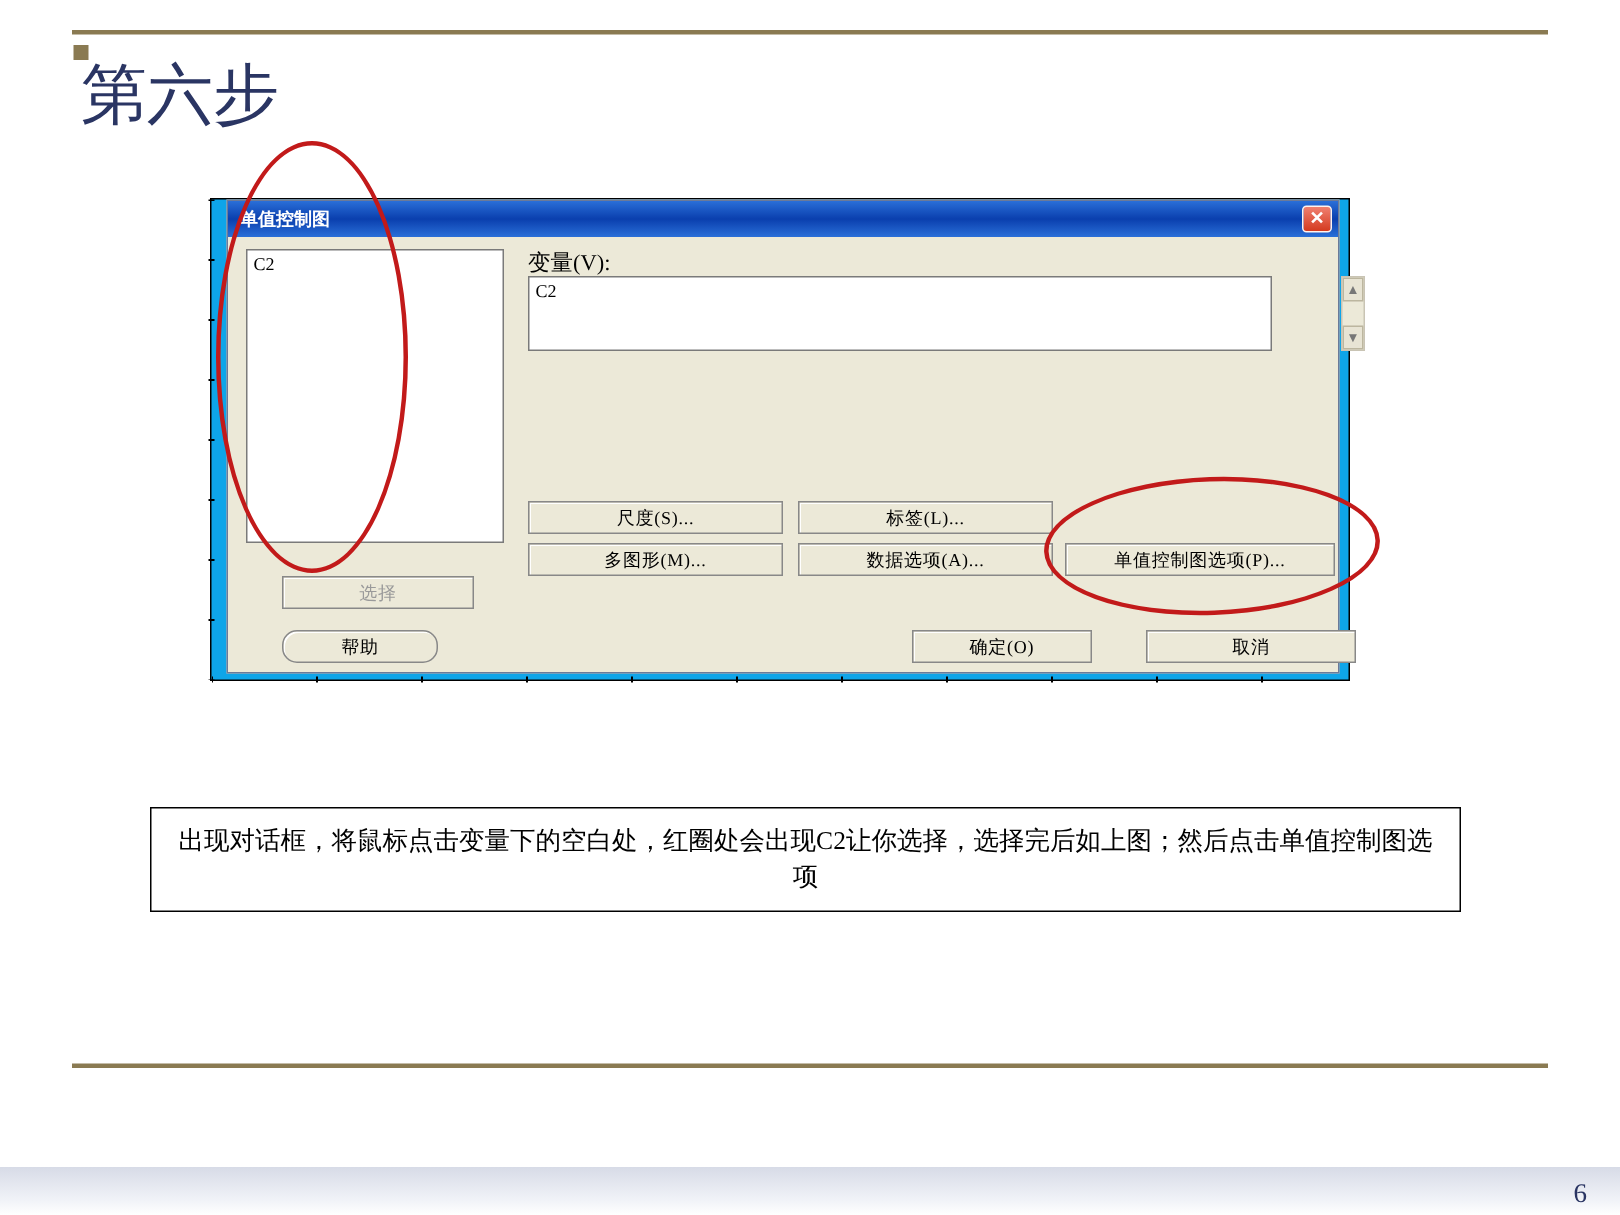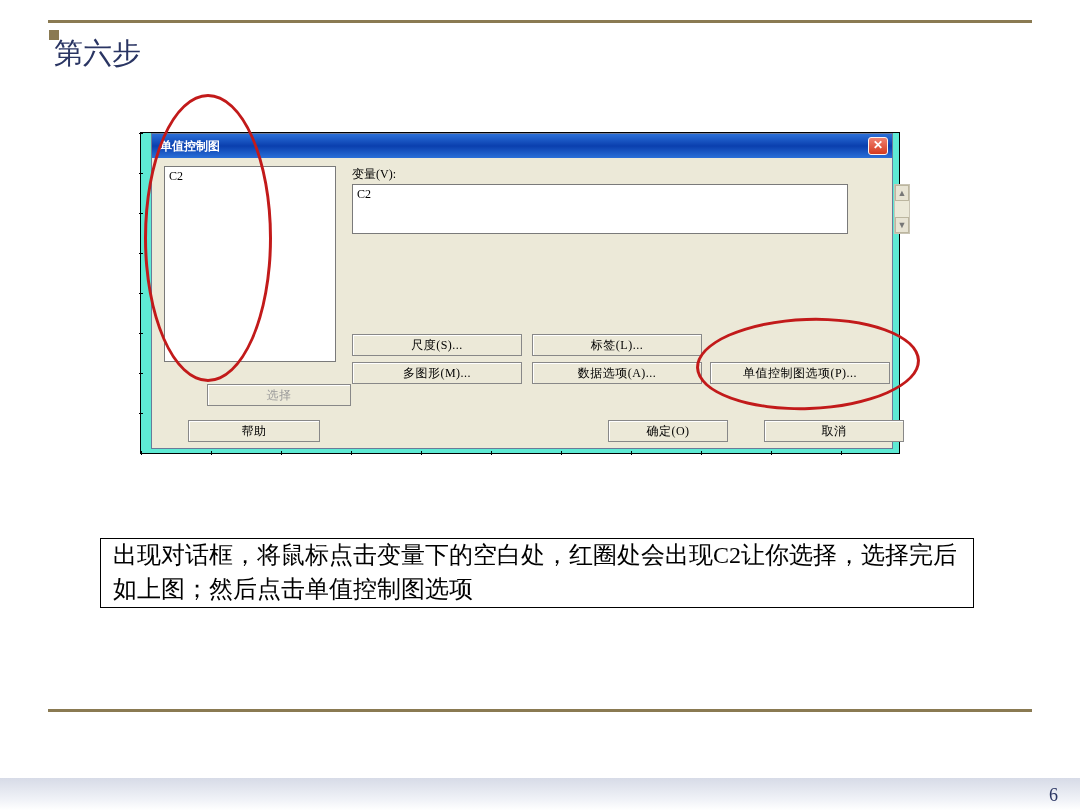--- a/index.html
+++ b/index.html
@@ -31,31 +31,31 @@
     left: 1px;
     top: 10px;
     width: 10px;
     height: 10px;
     background: #8a7a52;
   }
   .title {
     position: absolute;
     left: 6px;
     top: 14px;
-    font-size: 29px;
+    font-size: 44px;
     color: #2a3563;
     font-family: "SimSun", serif;
   }
   .diag-wrap {
     position: absolute;
     left: 92px;
     top: 112px;
     width: 760px;
     height: 322px;
-    background: #5eead4;
+    background: #0ea5e9;
     border: 1px solid #000;
   }
   .diag-wrap::before {
     content:"";
     position:absolute;
     left:0; right:0; top:-4px; height:4px;
   }
   
   .vticks {
     position:absolute;
@@ -119,21 +119,21 @@
     background: #fff;
     border: 1px solid #7a7a7a;
     font-size: 12px;
     padding: 2px 4px;
     font-family: "SimSun", serif;
   }
   .lbl-var {
     position: absolute;
     left: 200px;
     top: 8px;
-    font-size: 12px;
+    font-size: 15px;
     font-family: "SimSun", serif;
   }
   .varbox {
     position: absolute;
     left: 200px;
     top: 26px;
     width: 496px;
     height: 50px;
     background: #fff;
     border: 1px solid #7a7a7a;
@@ -174,22 +174,22 @@
     justify-content: center;
     letter-spacing: 0.5px;
   }
   .btn.dis { color: #9a9a9a; }
 
   .b-scale  { left: 200px; top: 176px; width: 170px; }
   .b-label  { left: 380px; top: 176px; width: 170px; }
   .b-multi  { left: 200px; top: 204px; width: 170px; }
   .b-data   { left: 380px; top: 204px; width: 170px; }
   .b-opt    { left: 558px; top: 204px; width: 180px; }
-  .b-select { left: 36px;  top: 226px; width: 144px; margin-left: 19px; }
-  .b-help   { left: 36px;  top: 262px; width: 132px; }
+  .b-select { left: 36px;  top: 226px; width: 128px; }
+  .b-help   { left: 36px;  top: 262px; width: 104px; border-radius: 10px; }
   .b-ok     { left: 456px; top: 262px; width: 120px; }
   .b-cancel { left: 612px; top: 262px; width: 140px; }
 
   .red-ellipse {
     position: absolute;
     border: 3px solid #c21a1a;
     border-radius: 50%;
     pointer-events: none;
   }
   .ell1 { left: 96px;  top: 74px;  width: 128px; height: 288px; }
@@ -202,23 +202,23 @@
     width: 874px;
     height: 70px;
     border: 1px solid #000;
     background: #fff;
     display: flex;
     align-items: center;
     justify-content: center;
     padding: 4px 12px;
   }
   .caption-box p {
-    font-size: 24px;
-    font-family: "SimSun", serif;
-    text-align: left;
+    font-size: 17px;
+    font-family: "SimSun", serif;
+    text-align: center;
     line-height: 1.4;
   }
 
   .bottomline {
     position: absolute;
     left: 0;
     bottom: 28px;
     width: 100%;
     height: 3px;
     background: #8a7a52;

